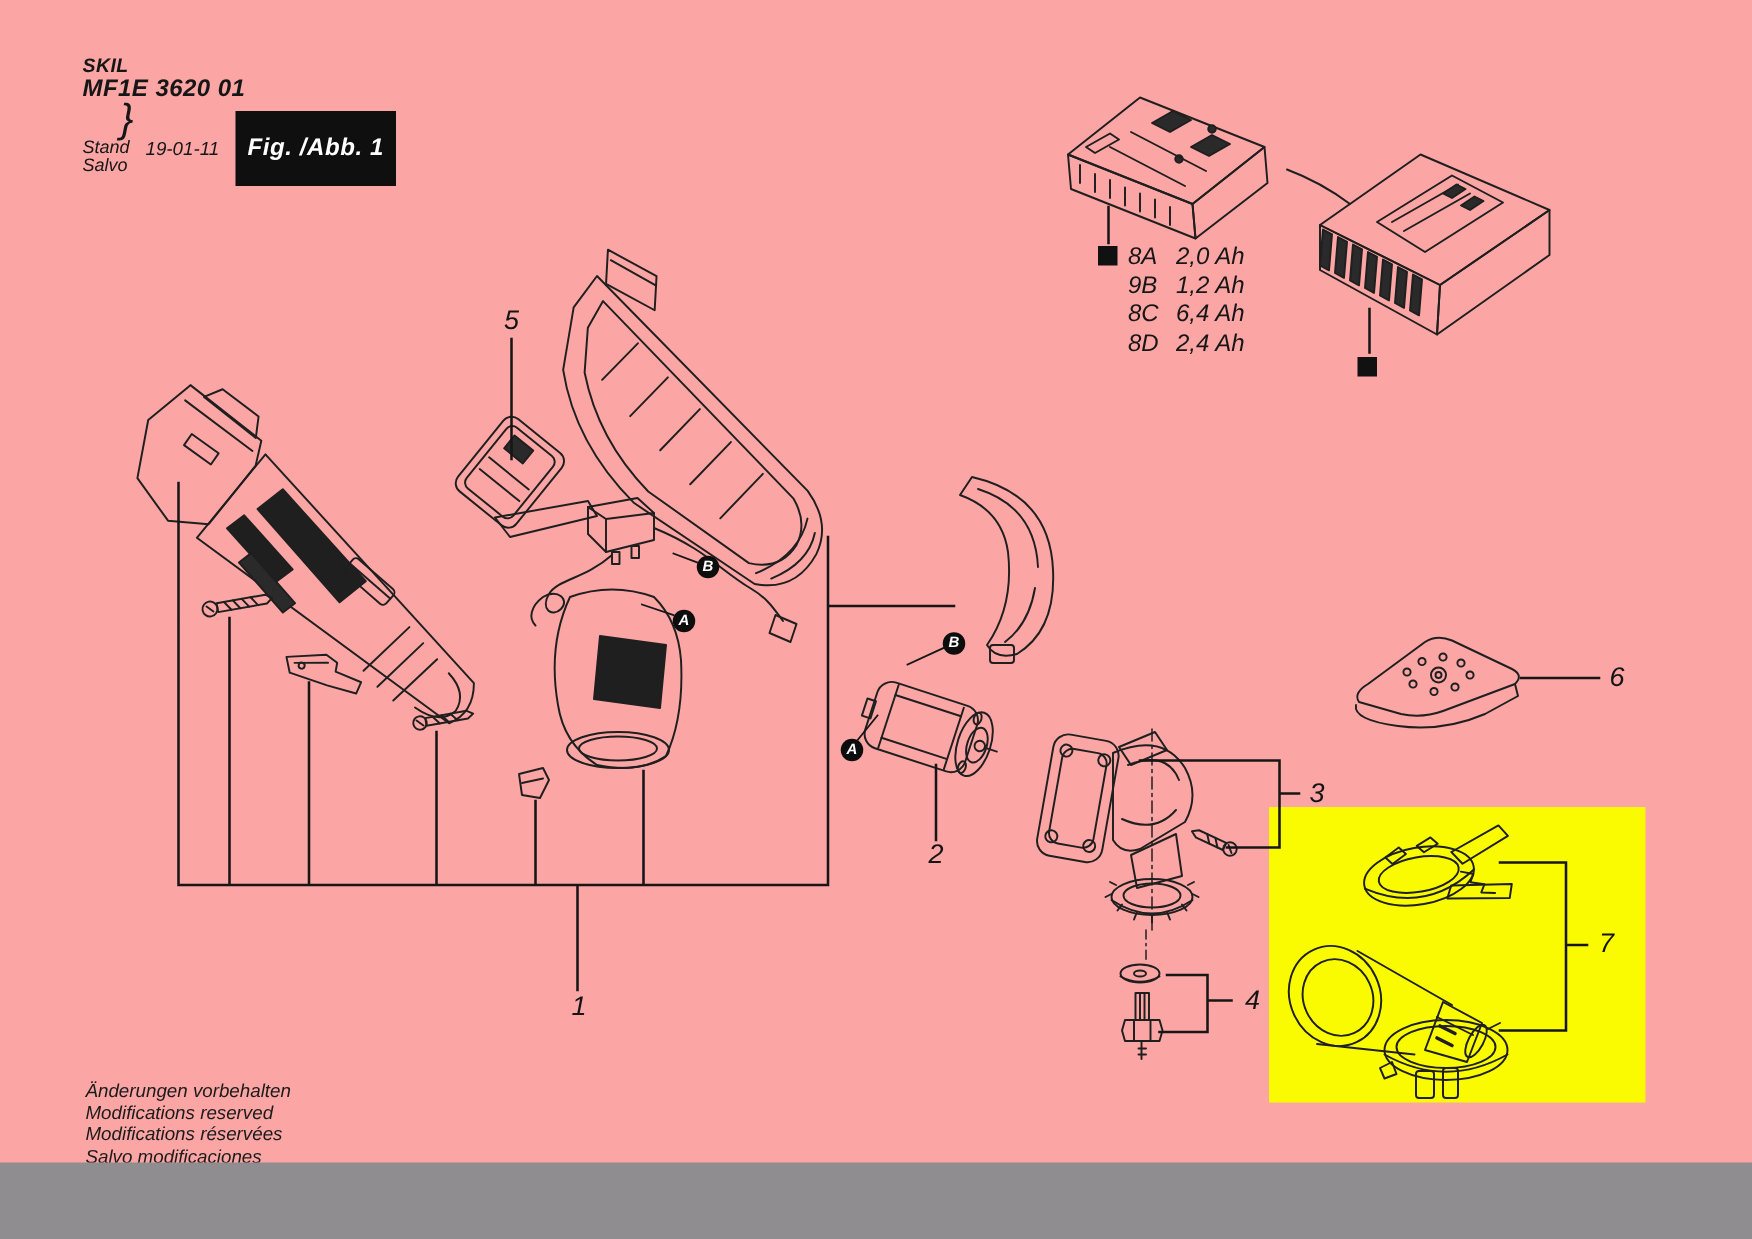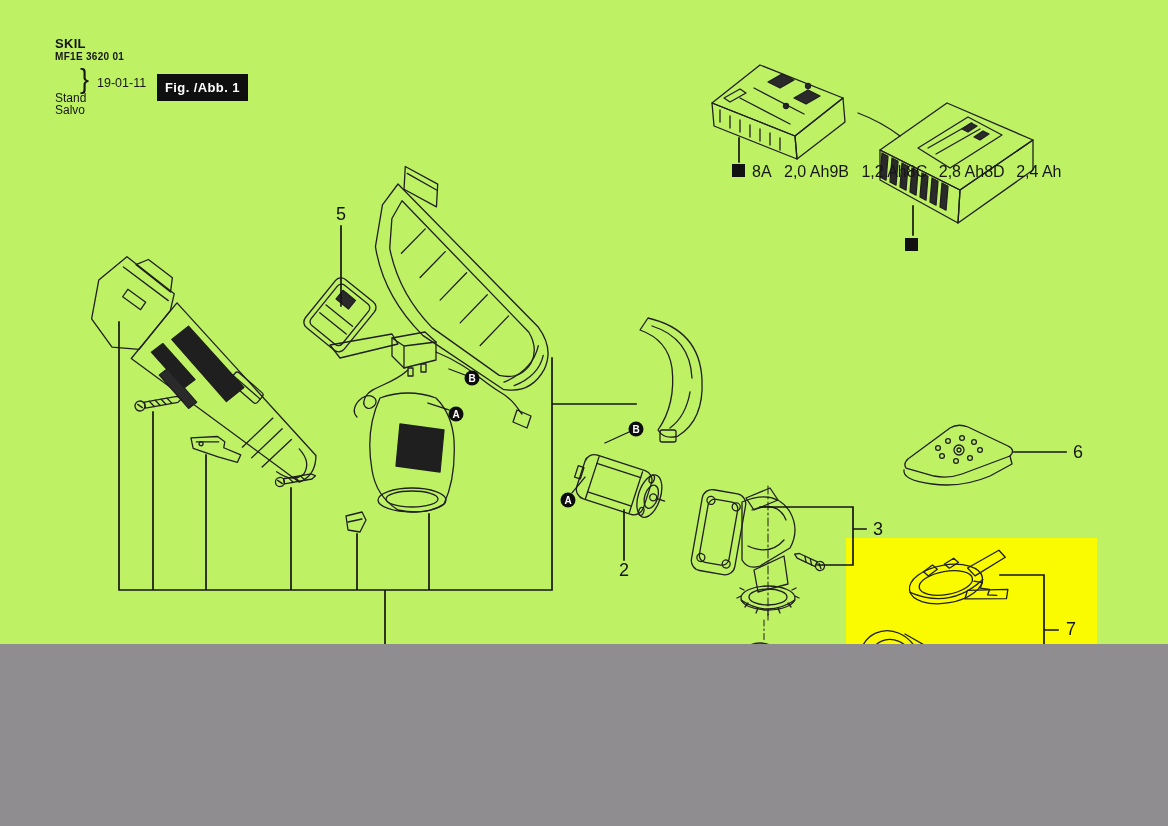--- a/index.html
+++ b/index.html
@@ -1,27 +1,27 @@
 <!DOCTYPE html>
 <html><head>
 <meta charset="utf-8">
 <style>
   html,body{margin:0;padding:0;}
   body{font-family:"Liberation Sans", sans-serif; background:#8f8d90;}
-  .stage{position:relative;width:1168px;height:644px;background:#bef264;overflow:hidden;}
+  .stage{position:relative;width:1168px;height:775px;background:#fca5a5;overflow:hidden;font-style:italic;}
   .abs{position:absolute;}
   .txt{color:#161616;}
   .brand{font-size:13px;font-weight:bold;letter-spacing:.3px;}
-  .model{font-size:10px;font-weight:bold;letter-spacing:.3px;}
+  .model{font-size:16px;font-weight:bold;letter-spacing:.3px;}
   .small-lbl{font-size:12px;line-height:11px;margin-top:22px;}
   .brace{font-size:27px;font-weight:400;line-height:27px;}
-  .date{font-size:12.5px;}
-  .badge{background:#0f0f0f;color:#ffffff;font-size:13px;font-weight:bold;
-         padding:6px 8px;letter-spacing:.4px;}
-  .opt-list{display:flex;justify-content:flex-end;}
+  .date{font-size:12.5px;margin-top:16px;}
+  .badge{background:#0f0f0f;color:#ffffff;font-size:16px;font-weight:bold;
+         padding:16px 8px;letter-spacing:.4px;}
+  .opt-list{display:flex;flex-direction:column;justify-content:flex-end;}
   .opt-row{display:flex;height:19.3px;align-items:center;font-size:16px;color:#161616;}
   .opt-code{width:32px;}
   .bullet-sq{width:13px;height:13px;background:#111;}
   .num-lbl{font-size:18px;color:#141414;transform:translate(-50%,-50%);}
   .circ-lbl{width:15px;height:15px;border-radius:50%;background:#0d0d0d;color:#fff;
             font-size:10px;font-weight:bold;display:flex;align-items:center;justify-content:center;
             transform:translate(-50%,-50%);}
   .footer-line{font-size:12.5px;line-height:14.5px;color:#1b1b1b;}
   svg{display:block;}
 </style>
@@ -268,21 +268,21 @@
     <div class="opt-row">
       <span class="opt-code">8A</span>
       <span>2,0 Ah</span>
     </div>
     <div class="opt-row">
       <span class="opt-code">9B</span>
       <span>1,2 Ah</span>
     </div>
     <div class="opt-row">
       <span class="opt-code">8C</span>
-      <span>2,8 Ah</span>
+      <span>6,4 Ah</span>
     </div>
     <div class="opt-row">
       <span class="opt-code">8D</span>
       <span>2,4 Ah</span>
     </div>
   </div>
 
   <div class="abs bullet-sq" style="left:905px;top:238px"></div>
 
   <div class="abs num-lbl" style="left:341px;top:214px">5</div>
@@ -291,14 +291,20 @@
   <div class="abs num-lbl" style="left:878px;top:529px">3</div>
   <div class="abs num-lbl" style="left:835px;top:667px">4</div>
   <div class="abs num-lbl" style="left:1078px;top:452px">6</div>
   <div class="abs num-lbl" style="left:1071px;top:629px">7</div>
 
   <div class="abs circ-lbl" style="left:472px;top:378px">B</div>
   <div class="abs circ-lbl" style="left:456px;top:414px">A</div>
   <div class="abs circ-lbl" style="left:636px;top:429px">B</div>
   <div class="abs circ-lbl" style="left:568px;top:500px">A</div>
 
+  <div class="abs" style="left:57px;top:720px">
+    <div class="footer-line">Änderungen vorbehalten</div>
+    <div class="footer-line">Modifications reserved</div>
+    <div class="footer-line">Modifications réservées</div>
+    <div class="footer-line">Salvo modificaciones</div>
+  </div>
 
 </div>
 
 </body></html>

